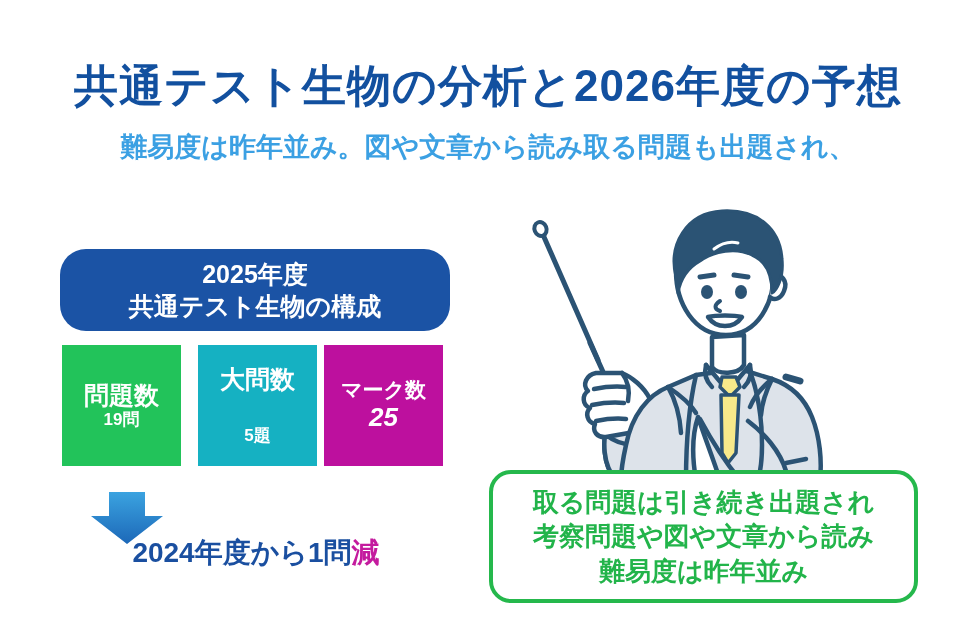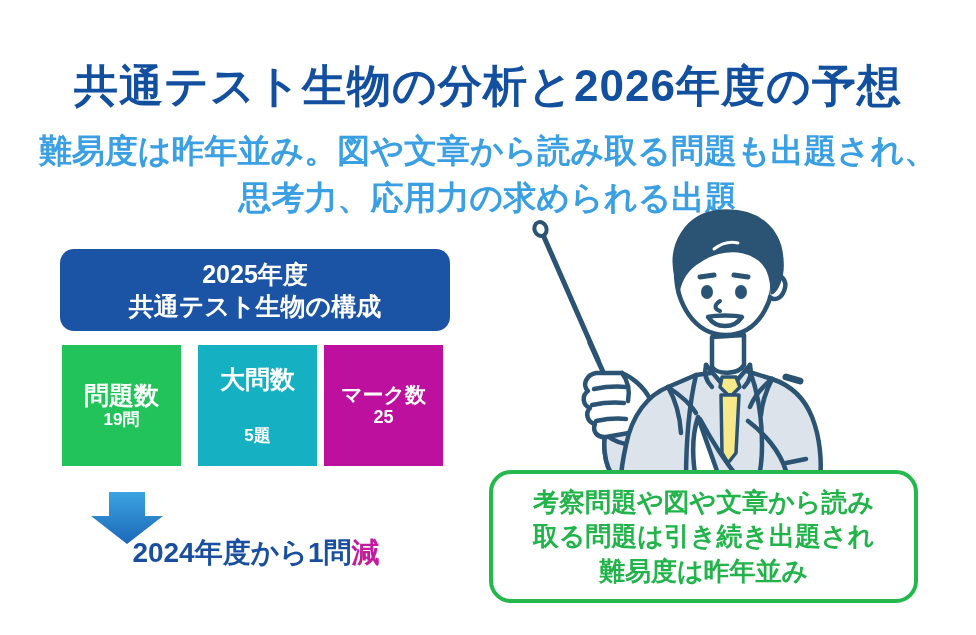--- a/index.html
+++ b/index.html
@@ -31,36 +31,36 @@
     letter-spacing: 1px;
     line-height: 1.1;
     white-space: nowrap;
   }
   .subtitle {
     position: absolute;
     left: 0;
     top: 128px;
     width: 976px;
     text-align: center;
-    font-size: 33px;
+    font-size: 27px;
     font-weight: bold;
     color: #3ba0e3;
     line-height: 1.42;
   }
   .subtitle span { display: block; }
 
   
   .header-box {
     position: absolute;
     left: 60px;
     top: 249px;
     width: 390px;
     height: 82px;
     background: #1b53a5;
-    border-radius: 14px;
+    border-radius: 26px;
     color: #ffffff;
     font-size: 25px;
     font-weight: bold;
     line-height: 1.28;
     display: flex;
     flex-direction: column;
     align-items: center;
     justify-content: center;
     text-align: center;
   }
@@ -83,21 +83,21 @@
     flex-direction: column;
     align-items: center;
     justify-content: center;
     text-align: left;
     font-weight: bold;
     line-height: 1.22;
   }
   .stat-box .lbl { font-size: 25px; display: block; }
   .stat-box .val { font-size: 17px; display: block; }
   .stat-box.small .lbl { font-size: 21px; }
-  .stat-box.small .val { font-size: 18px; }
+  .stat-box.small .val { font-size: 26px; font-style: italic; }
   #stat-0 { left: 2px;   background: #22c35a; }
   #stat-1 { left: 138px; background: #15b1c2; gap: 32px; }
   #stat-2 { left: 264px; background: #bd109e; }
 
   .arrow {
     position: absolute;
     left: 91px;
     top: 492px;
     width: 72px;
     height: 52px;
@@ -149,21 +149,20 @@
 </style>
 </head>
 <body>
 
 <div id="canvas">
 
   <div class="title">共通テスト生物の分析と2026年度の予想</div>
 
   <div class="subtitle">
     <span>難易度は昨年並み。図や文章から読み取る問題も出題され、</span>
-    <span>思考力、応用力の求められる出題</span>
   </div>
 
   <div class="header-box">
     <span>2025年度</span>
     <span>共通テスト生物の構成</span>
   </div>
 
   <div class="stat-row">
     <div class="stat-box" id="stat-0">
       <span class="lbl">問題数</span>
@@ -263,18 +262,18 @@
         <ellipse cx="241" cy="87" rx="6" ry="7" fill="#2b5374" stroke="none"></ellipse>
 
         <path d="M220 96 C214 100 214 104 220 106" stroke-width="4"></path>
 
         <path d="M208 112 C216 124 234 124 242 112 C234 110 216 110 208 112 Z" fill="#ffffff"></path>
       </g>
     </svg>
   </div>
 
   <div class="callout">
+    <span>取る問題は引き続き出題され</span>
     <span>考察問題や図や文章から読み</span>
-    <span>取る問題は引き続き出題され</span>
     <span>難易度は昨年並み</span>
   </div>
 
 </div>
 
 </body></html>

